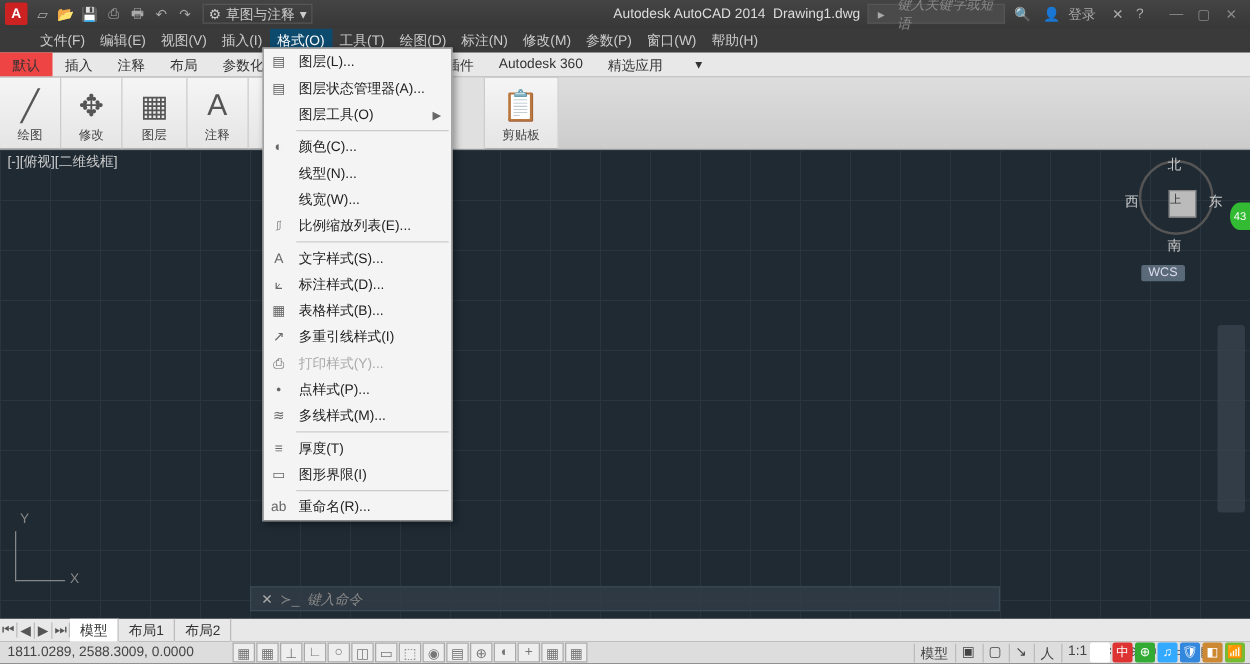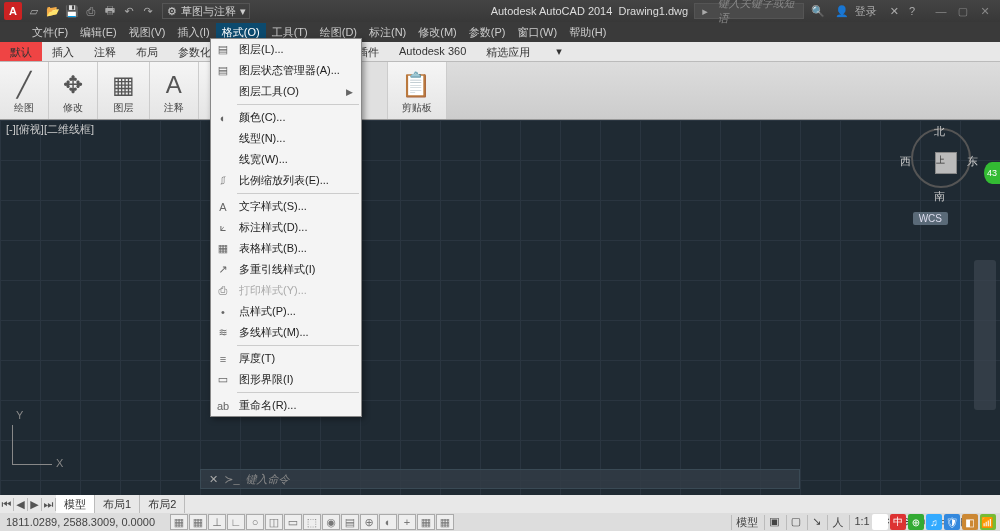--- a/index.html
+++ b/index.html
@@ -49,21 +49,21 @@
 .dropdown .mi .ico { position:absolute; left:4px; width:16px; text-align:center; color:#666;}
 .dropdown .mi .arrow { margin-left:auto; color:#666; font-size:9px;}
 .dropdown .sep { height:1px; background:#ccc; margin:2px 2px 2px 26px;}
 .dropdown .mi.disabled { color:#aaa; }
 
 .layouts { position:absolute; bottom:18px; left:0; right:0; height:18px; background:#e8e8e8; display:flex; align-items:center; color:#333; font-size:10px;}
 .layouts span { padding:2px 8px; border-right:1px solid #bbb;}
 .layouts span.active { background:#fff;}
 .layouts .navbtn { width:14px; text-align:center; padding:0; color:#555;}
 
-.statusbar { position:absolute; bottom:0; left:0; right:0; height:18px; background:#ddd; display:flex; align-items:center; font-size:10px; color:#444;}
+.statusbar { position:absolute; bottom:0; left:0; right:0; height:18px; background:#ddd; display:flex; align-items:center; font-size:10px; color:#444;gap:16px;}
 .statusbar .coords { padding:0 6px; width:170px; }
 .statusbar .toggles { display:flex; gap:1px;}
 .statusbar .toggles span { width:18px;height:16px; border:1px solid #aaa; background:#eee; display:flex;align-items:center;justify-content:center; color:#777;}
 .statusbar .right { margin-left:auto; display:flex; gap:2px; padding-right:4px;}
 .statusbar .right span { padding:0 4px; border-left:1px solid #bbb;}
 
 .watermark { position:absolute; bottom:22px; right:10px; color:rgba(255,255,255,.8); font-size:34px; font-weight:bold; text-align:right; line-height:1; pointer-events:none;}
 .watermark .sub { font-size:14px; font-weight:normal; color:rgba(255,255,255,.6);}
 
 .tray { position:absolute; right:4px; bottom:0; height:18px; display:flex; align-items:center; gap:2px;}

